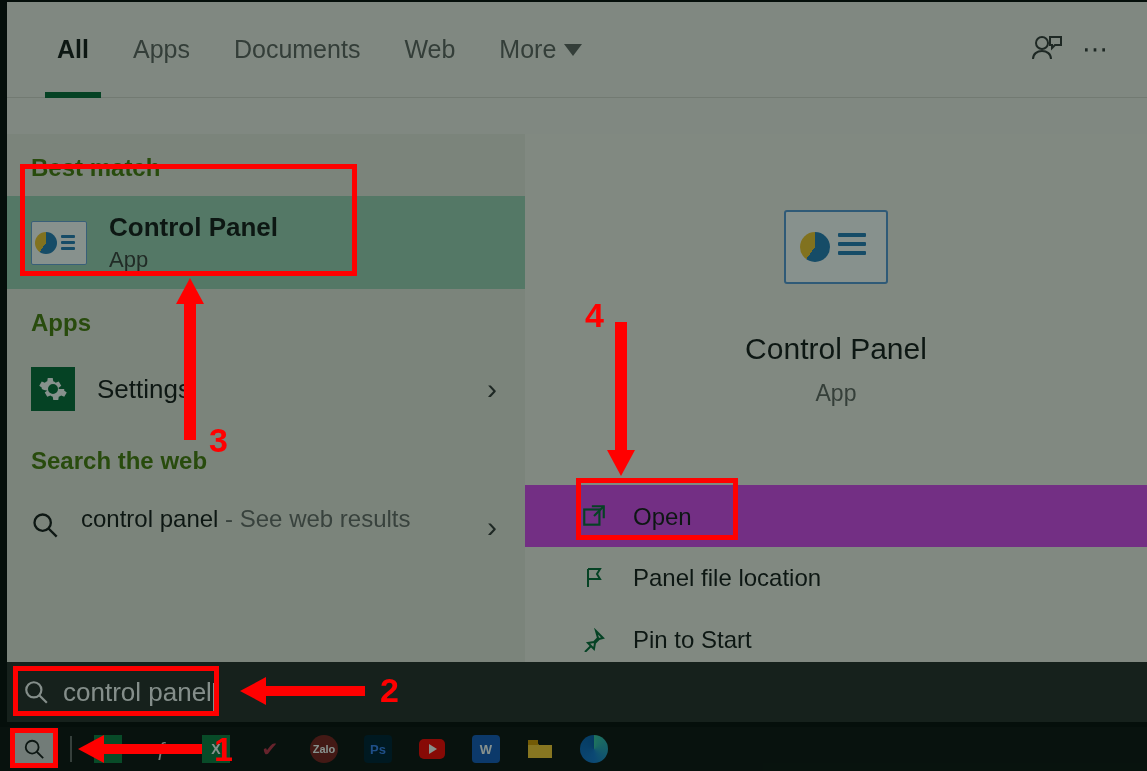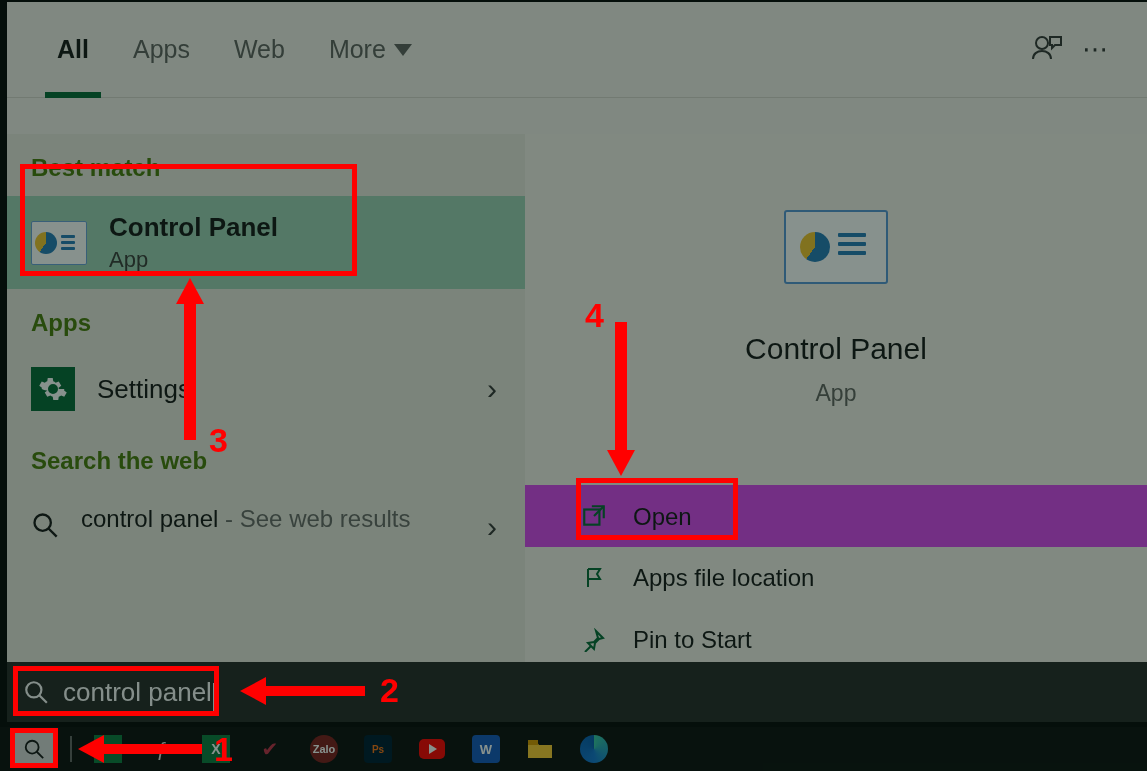--- a/index.html
+++ b/index.html
@@ -131,21 +131,21 @@
   .tb-btn {
     width: 40px; height: 36px; display: flex; align-items:center; justify-content:center;
     border-radius: 2px;
   }
   .tb-btn.search-active { background: #d8d8d8; }
   .tb-divider { width: 2px; height: 26px; border-left:1px solid #666; border-right:1px solid #666; margin:0 2px; }
   .tb-excel-green { background:#107c41; width:28px;height:28px; display:flex;align-items:center;justify-content:center; }
   .tb-excel-green span{color:#fff;font-size:14px;font-weight:700;}
   .tb-generic { width:28px;height:28px; display:flex;align-items:center;justify-content:center; border-radius:4px;}
   .tb-zalo { background:#7f1d1d; color:#fff; font-size:11px; font-weight:700; border-radius:50%;}
-  .tb-ps { background:#001d34; color:#f97316; font-size:10px; font-weight:700;}
+  .tb-ps { background:#001d34; color:#3b82f6; font-size:13px; font-weight:700;}
   .tb-yt { color:#ff0000; }
   .tb-word { background:#185abd; color:#fff; font-size:13px; font-weight:700;}
   .tb-folder { color:#ffb900; }
   .tb-edge { background:conic-gradient(#3cc7a6,#1676d0,#0b5cad); border-radius:50%; }
 
   
   .dark-overlay {
     position:absolute; left:0; top:0; width:1147px; height:771px;
     background: rgba(0, 22, 12, 0.47);
     pointer-events: none;
@@ -167,20 +167,21 @@
 </style>
 </head>
 <body>
 
 <div class="viewport">
 
   <div class="panel">
     <div class="tabs">
       <div class="tab active">All</div>
       <div class="tab">Apps</div>
+      <div class="tab">Documents</div>
       <div class="tab">Web</div>
       <div class="tab">
         <span>More</span>
         <span class="chev">
           <svg width="18" height="12" viewBox="0 0 18 12">
               <polygon points="0,0 18,0 9,12" fill="#626260"></polygon>
             </svg>
         </span>
       </div>
       <div class="tabs-spacer"></div>
@@ -263,21 +264,21 @@
             </span>
             <span>Open</span>
           </div>
           <div class="action-row">
             <span class="ic">
               <svg viewBox="0 0 24 24" width="24" height="24" fill="none" stroke="#0a6b3a" stroke-width="2">
                   <path d="M6 3v18"></path>
                   <path d="M6 3h12l-3 5 3 5H6"></path>
                 </svg>
             </span>
-            <span>Apps file location</span>
+            <span>Panel file location</span>
           </div>
           <div class="action-row">
             <span class="ic">
               <svg viewBox="0 0 24 24" width="24" height="24" fill="none" stroke="#0a6b3a" stroke-width="2">
                   <path d="M14 3l7 7-4 1-4 4-1 6-3-3-6 6 6-6-3-3 6-1 4-4z"></path>
                 </svg>
             </span>
             <span>Pin to Start</span>
           </div>
         </div>

